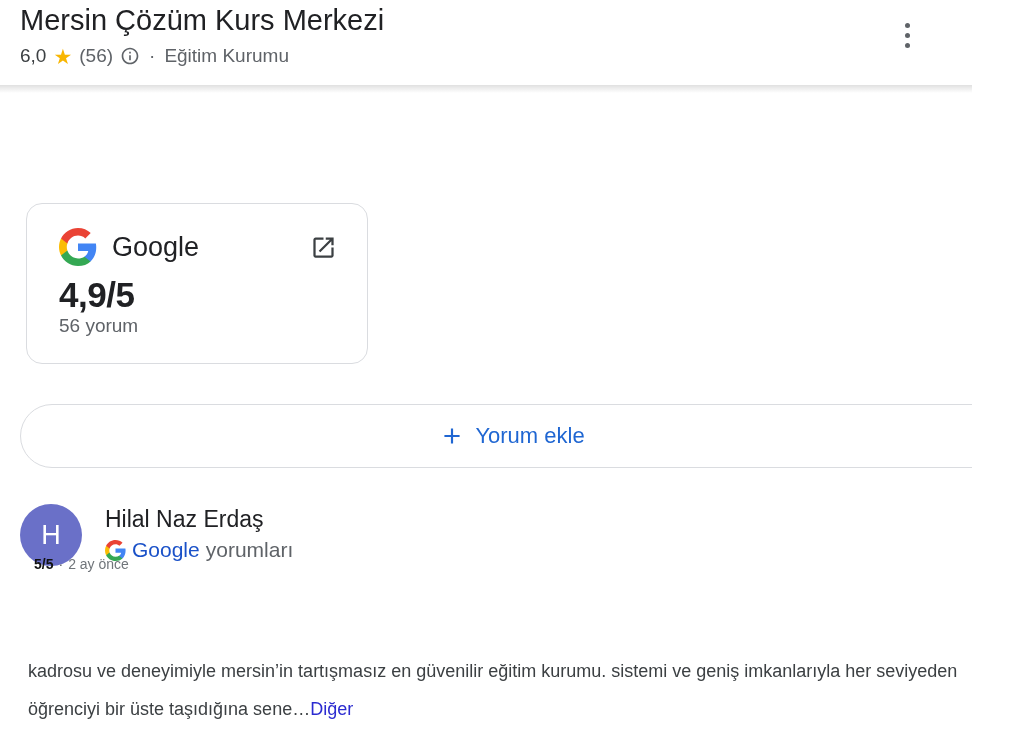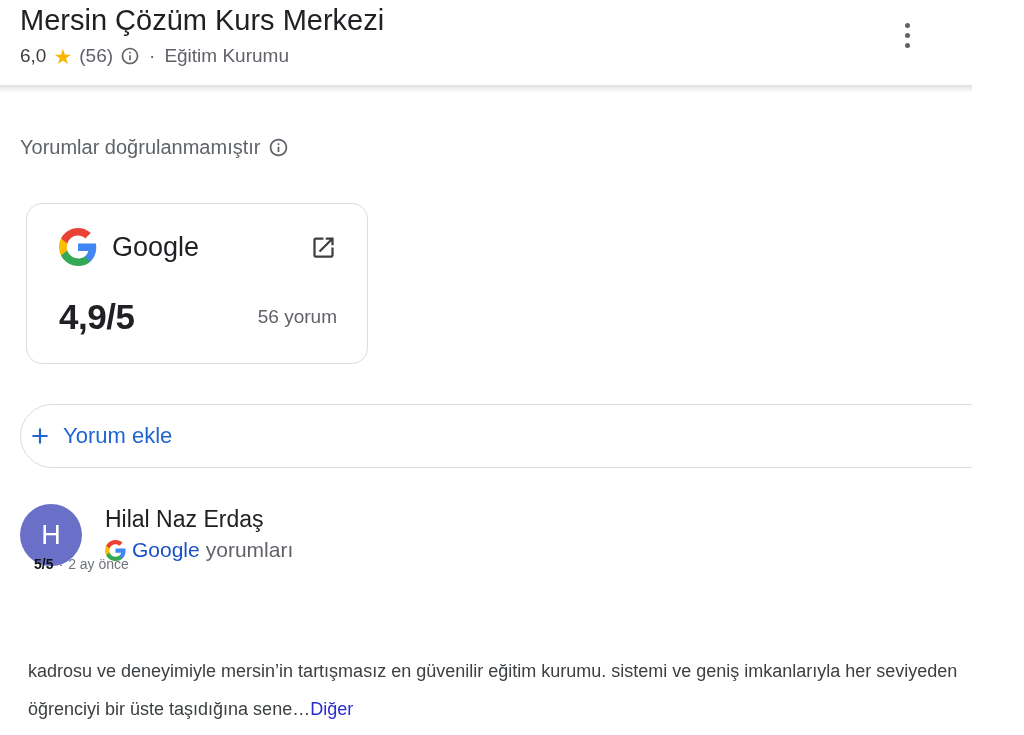--- a/index.html
+++ b/index.html
@@ -29,27 +29,27 @@
   .disclaimer svg{width:21px;height:21px;fill:var(--text-secondary);}
   
   .rating-card{position:absolute;left:26px;top:203px;width:342px;height:161px;box-sizing:border-box;
     border:1px solid var(--border);border-radius:16px;background:#fff;padding:24px 30px 26px 32px;
     display:flex;flex-direction:column;justify-content:space-between;cursor:pointer;}
   .card-top{display:flex;align-items:center;}
   .card-top .g-logo{width:38px;height:38px;flex:0 0 auto;}
   .provider-name{font-size:27px;color:var(--text-primary);margin-left:15px;}
   .external-btn{margin-left:auto;background:none;border:none;padding:0;cursor:pointer;display:flex;}
   .external-btn svg{width:27px;height:27px;fill:#3c4043;}
-  .card-bottom{display:flex;align-items:center;justify-content:space-between;}
+  .card-bottom{display:flex;align-items:flex-start;justify-content:space-between;flex-direction:column;}
   .score{font-size:35px;font-weight:700;color:var(--text-primary);letter-spacing:-0.5px;}
   .card-count{font-size:19px;color:var(--text-secondary);}
   
   .add-review{position:absolute;left:20px;top:404px;width:984px;height:64px;box-sizing:border-box;
     border:1px solid var(--border);border-radius:32px;background:#fff;display:flex;align-items:center;
-    gap:10px;color:var(--accent-blue);font-size:22px;cursor:pointer;
+    justify-content:center;gap:10px;color:var(--accent-blue);font-size:22px;cursor:pointer;
     font-family:inherit;}
   .add-review svg{width:26px;height:26px;fill:var(--accent-blue);}
   
   .avatar{position:absolute;left:20px;top:504px;width:62px;height:62px;border-radius:50%;
     background:var(--avatar-bg);color:#fff;font-size:27px;display:flex;align-items:center;justify-content:center;}
   .author{position:absolute;left:105px;top:506px;font-size:23px;color:var(--text-primary);}
   .source-row{position:absolute;left:105px;top:538px;display:flex;align-items:center;gap:6px;font-size:21px;color:var(--text-secondary);cursor:pointer;}
   .source-row .g-logo{width:21px;height:21px;}
   .source-provider{color:var(--google-link-blue);}
   .review-kebab{left:1001px;top:517px;width:20px;height:34px;gap:6px;}
@@ -89,26 +89,20 @@
   <button class="icon-btn close-btn">
     <svg viewBox="0 0 34 34">
         <line x1="5" y1="5" x2="29" y2="29"></line>
         <line x1="29" y1="5" x2="5" y2="29"></line>
       </svg>
   </button>
 
   <div class="header-shadow"></div>
 
 
-  <div class="disclaimer">
-    <span>Yorumlar doğrulanmamıştır</span>
-    <svg viewBox="0 0 24 24">
-        <path d="M11 7h2v2h-2zm0 4h2v6h-2zm1-9C6.48 2 2 6.48 2 12s4.48 10 10 10 10-4.48 10-10S17.52 2 12 2zm0 18c-4.41 0-8-3.59-8-8s3.59-8 8-8 8 3.59 8 8-3.59 8-8 8z"></path>
-      </svg>
-  </div>
 
   <div class="rating-card">
     <div class="card-top">
       <svg class="g-logo" viewBox="0 0 18 18">
         <path fill="#4285F4" d="M17.64 9.2c0-.637-.057-1.251-.164-1.84H9v3.481h4.844c-.209 1.125-.843 2.078-1.796 2.717v2.258h2.908c1.702-1.567 2.684-3.874 2.684-6.615z"></path>
         <path fill="#34A853" d="M9 18c2.43 0 4.467-.806 5.956-2.18l-2.908-2.259c-.806.54-1.837.86-3.048.86-2.344 0-4.328-1.584-5.036-3.711H.957v2.332C2.438 15.983 5.482 18 9 18z"></path>
         <path fill="#FBBC05" d="M3.964 10.71c-.18-.54-.282-1.117-.282-1.71s.102-1.17.282-1.71V4.958H.957C.347 6.173 0 7.548 0 9s.348 2.827.957 4.042l3.007-2.332z"></path>
         <path fill="#EA4335" d="M9 3.58c1.321 0 2.508.454 3.44 1.345l2.582-2.58C13.463.891 11.426 0 9 0 5.482 0 2.438 2.017.957 4.958L3.964 7.29C4.672 5.163 6.656 3.58 9 3.58z"></path>
       </svg>
       <span class="provider-name">Google</span>

